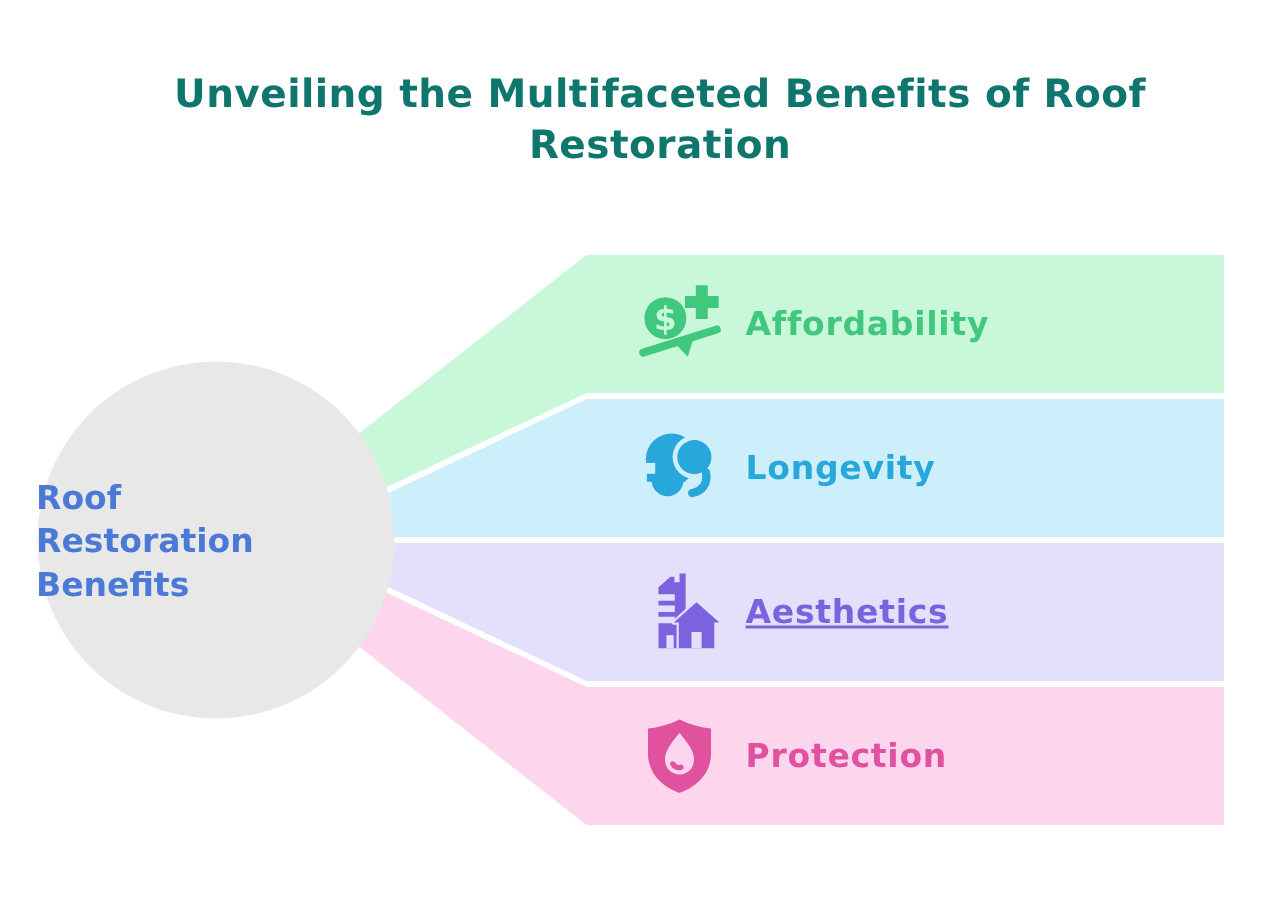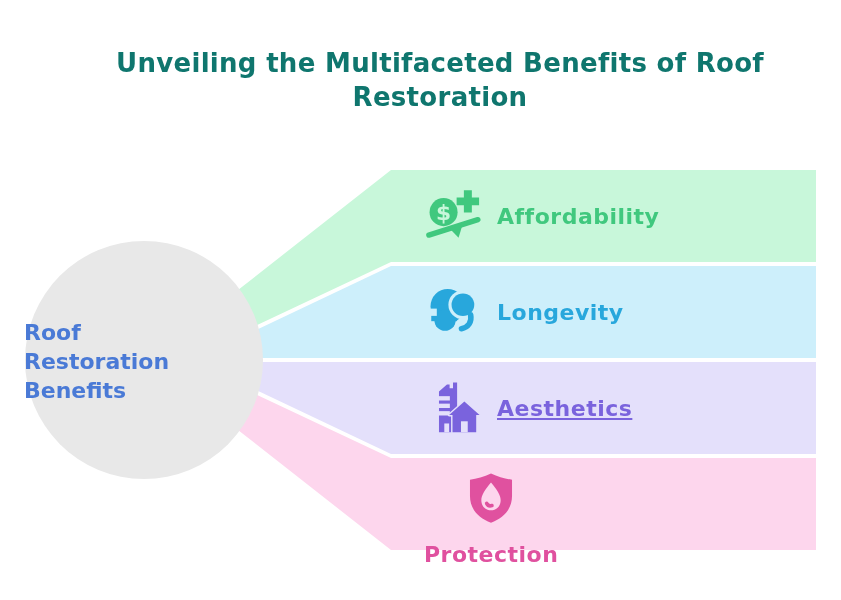--- a/index.html
+++ b/index.html
@@ -45,21 +45,21 @@
     position: absolute;
     left: 424px;
     height: 70px;
     display: flex;
     align-items: center;
     gap: 15px;
   }
   .branch-1 { top: 181px; }
   .branch-2 { top: 277px; }
   .branch-3 { top: 373px; text-decoration: underline; }
-  .branch-4 { top: 469px; flex-direction: column; }
+  .branch-4 { top: 469px; }
   .ic { width: 58px; height: 58px; flex: 0 0 auto; display: block; }
   .blabel {
     font-size: 22px;
     font-weight: bold;
     letter-spacing: 0.5px;
     white-space: nowrap;
   }
 </style>
 </head>
 <body>

